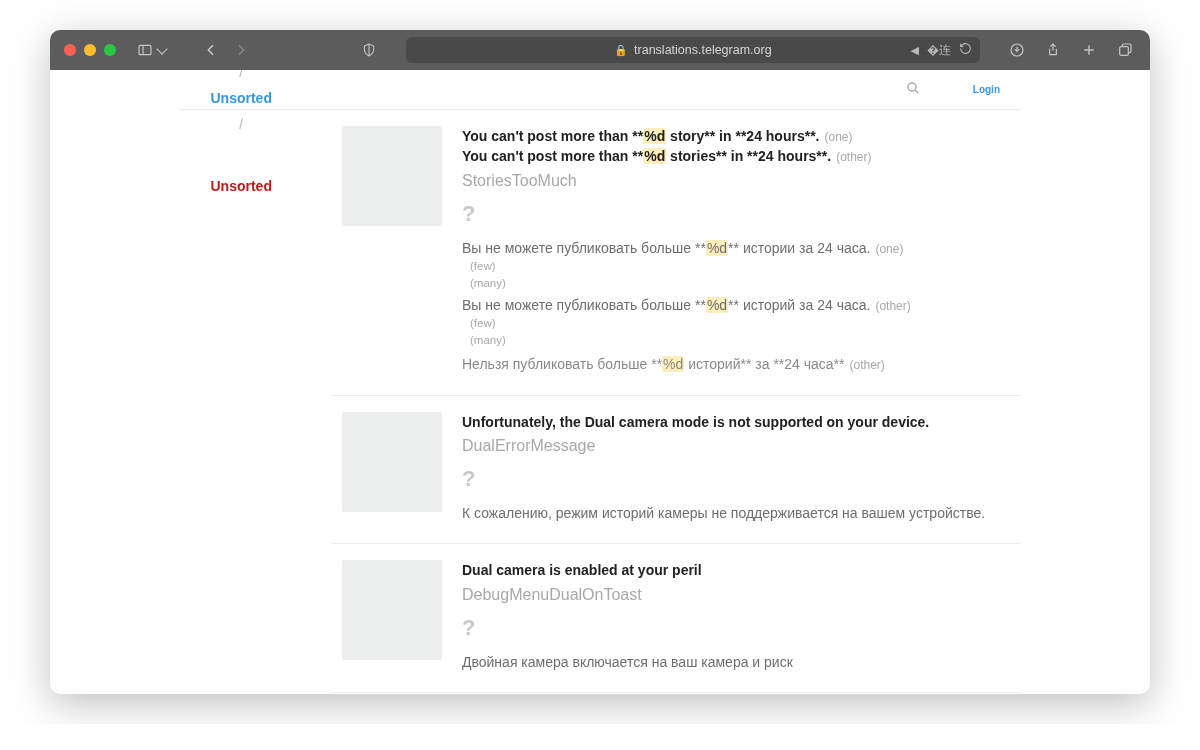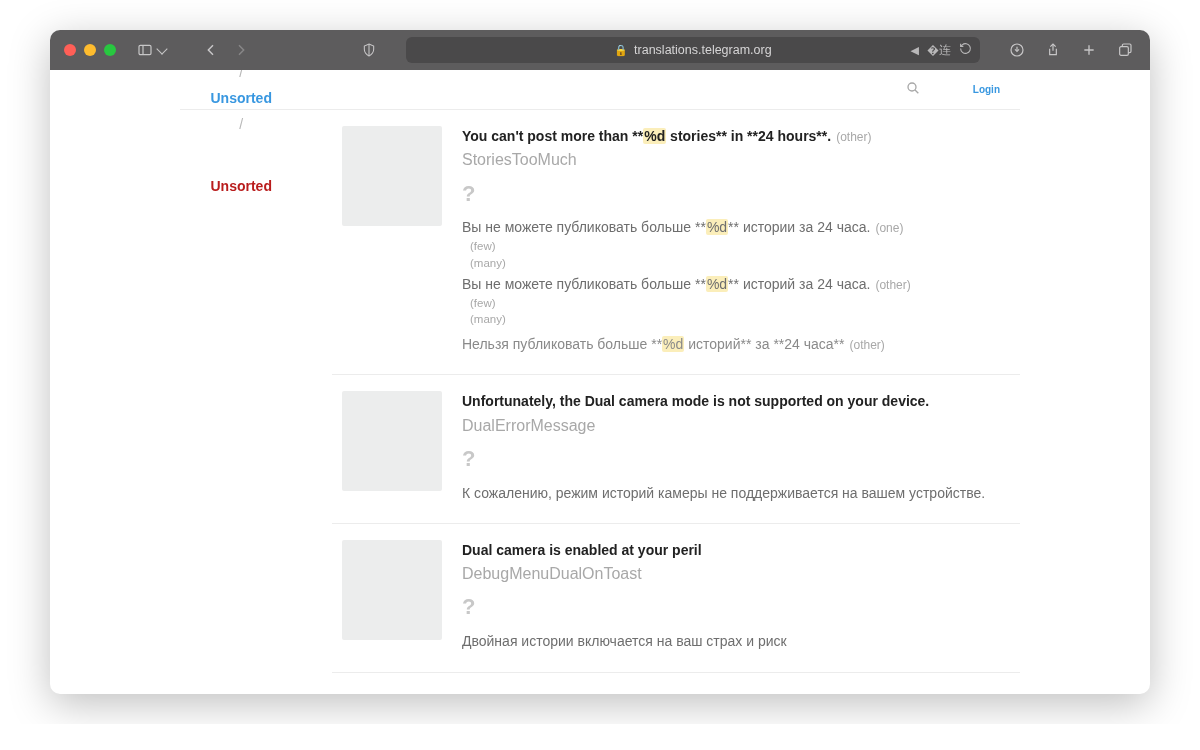--- a/index.html
+++ b/index.html
@@ -205,20 +205,21 @@
             </svg>
         </span>
         <span class="login">Login</span>
       </div>
     </div>
 
     <div class="entries" id="entries">
         <div class="entry">
           <div class="thumb"></div>
           <div class="entry-body">
+            <div class="src">You can't post more than **<span class="hl">%d</span> story** in **24 hours**.<span class="plural">(one)</span></div>
             <div class="src">You can't post more than **<span class="hl">%d</span> stories** in **24 hours**.<span class="plural">(other)</span></div>
             <div class="key">StoriesTooMuch</div>
             <div class="qmark">?</div>
             <div class="trline">Вы не можете публиковать больше **<span class="hl">%d</span>** истории за 24 часа.<span class="plural">(one)</span></div>
             <div class="subpl">(few)</div>
             <div class="subpl">(many)</div>
             <div class="trline">Вы не можете публиковать больше **<span class="hl">%d</span>** историй за 24 часа.<span class="plural">(other)</span></div>
             <div class="subpl">(few)</div>
             <div class="subpl">(many)</div>
             <div class="alt">Нельзя публиковать больше **<span class="hl">%d</span> историй** за **24 часа**<span class="plural">(other)</span></div>
@@ -232,18 +233,18 @@
             <div class="qmark">?</div>
             <div class="trline">К сожалению, режим историй камеры не поддерживается на вашем устройстве.</div>
           </div>
         </div>
         <div class="entry">
           <div class="thumb"></div>
           <div class="entry-body">
             <div class="src">Dual camera is enabled at your peril</div>
             <div class="key">DebugMenuDualOnToast</div>
             <div class="qmark">?</div>
-            <div class="trline">Двойная истории включается на ваш страх и риск</div>
+            <div class="trline">Двойная камера включается на ваш камера и риск</div>
           </div>
         </div>
       </div>
   </div>
 </div>
 
 </body></html>

